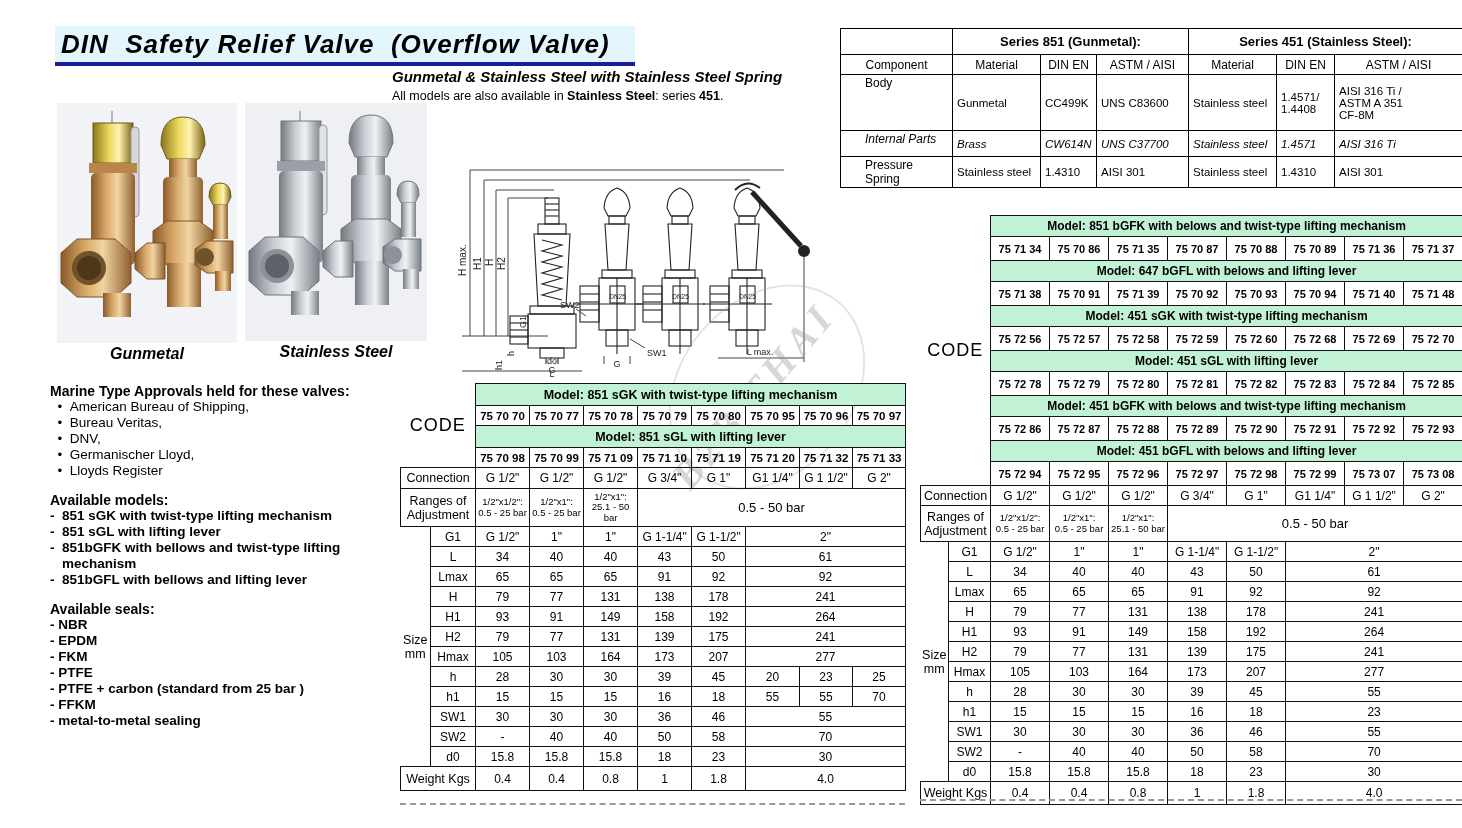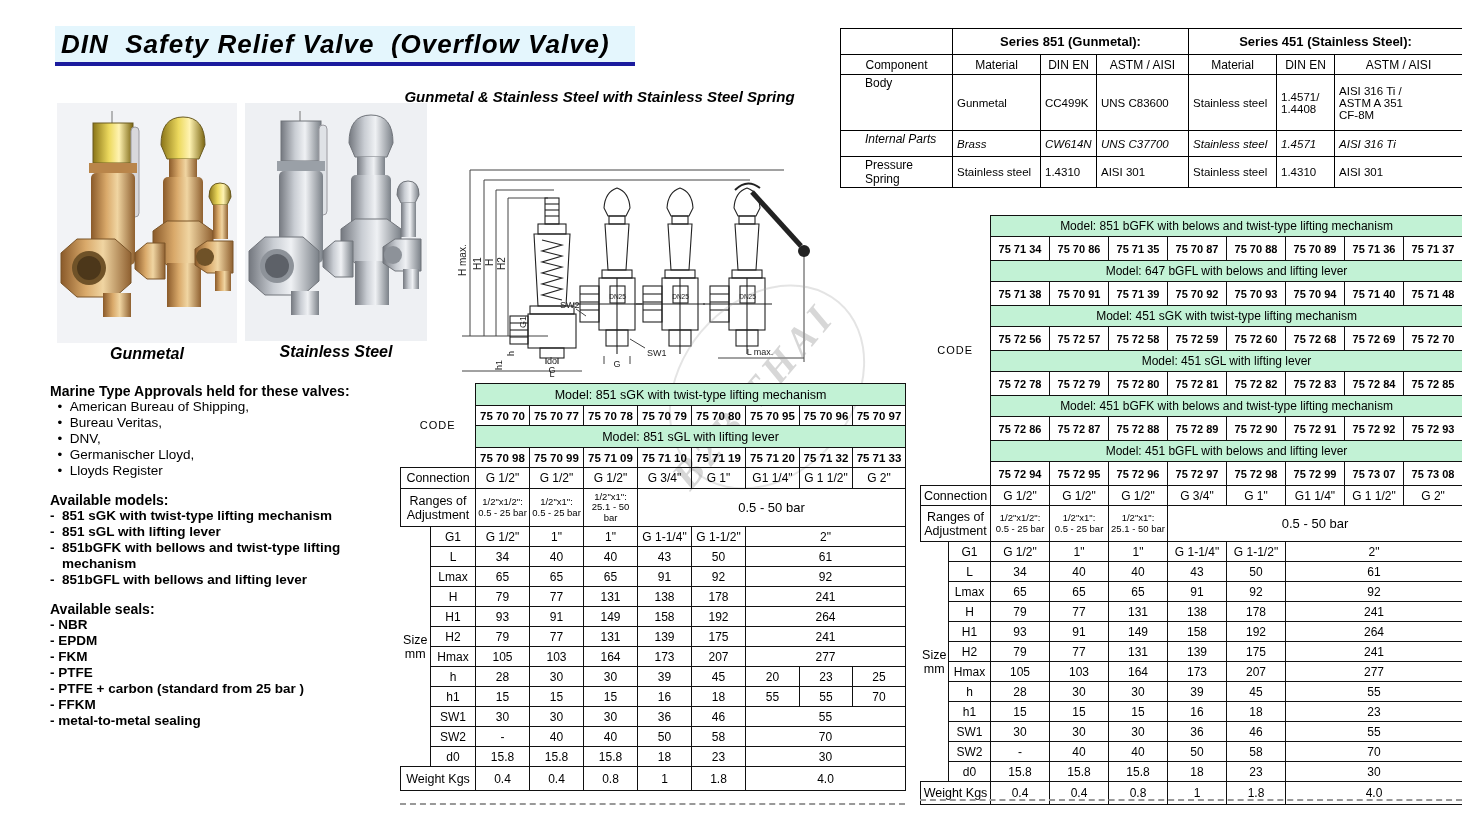--- a/index.html
+++ b/index.html
@@ -14,21 +14,21 @@
   #title-band{
     left:55px;top:26px;width:580px;height:36px;background:#e4f6fd;
     border-bottom:4px solid #1b1b9e;display:flex;align-items:center;
   }
   #title-band h1{
     margin:0;padding-left:6px;font-size:26px;font-style:italic;font-weight:bold;
     letter-spacing:1px;white-space:pre;
   }
 
   
-  #subtitle{left:392px;top:88px;width:415px;text-align:center;}
+  #subtitle{left:392px;top:68px;width:415px;}
   #subtitle .s1{font-weight:bold;font-style:italic;font-size:15px;}
   #subtitle .s2{font-size:12.5px;margin-top:4px;}
   #subtitle .s2 b{font-weight:bold;}
 
   
   #materials{left:840px;top:28px;border-collapse:collapse;table-layout:fixed;width:622px;}
   #materials td{border:1px solid #000;font-size:11.5px;padding:1px 4px;overflow:hidden;}
   #materials td.mt-corner{border:1px solid #000;}
   #materials td.mt-series{font-weight:bold;font-size:13px;text-align:center;}
   #materials td.mt-head{text-align:center;font-size:12px;}
@@ -62,29 +62,29 @@
     color:rgba(150,150,150,0.38);letter-spacing:6px;white-space:nowrap;pointer-events:none;
   }
   #watermark-stamp{
     left:655px;top:300px;width:220px;height:170px;border:2px solid rgba(165,165,165,0.30);
     border-radius:50%;transform:rotate(-50deg);pointer-events:none;
   }
 
   
   table.spec{position:absolute;border-collapse:collapse;table-layout:fixed;background:transparent;}
   .spec td{border:1px solid var(--ink);text-align:center;vertical-align:middle;padding:0;overflow:hidden;}
-  .spec td.model{background:var(--green);font-weight:normal;font-size:12.5px;}
+  .spec td.model{background:var(--green);font-weight:bold;font-size:12.5px;}
   .spec td.code{font-weight:bold;font-size:11.5px;}
   .spec td.conn{font-size:12px;}
   .spec td.rowlbl{font-size:12.5px;}
   .spec td.range{font-size:9.5px;line-height:10.5px;}
   .spec td.rangespan{font-size:13px;}
   .spec td.val{font-size:12px;}
   .spec td.size-lbl{font-size:12px;}
-  .spec td.code-label{border:none;border-right:1px solid var(--ink);font-size:11px;letter-spacing:1px;}
+  .spec td.code-label{border:none;border-right:1px solid var(--ink);font-size:18px;letter-spacing:1px;}
   .spec td.size-outer{border:none;border-right:1px solid var(--ink);font-size:12.5px;line-height:14px;}
   #spec851{left:400px;top:383px;width:505px;}
   #spec851 tr.model-row{height:22px;}
   #spec851 tr.codes-row{height:20px;}
   #spec851 tr.conn-row{height:21px;}
   #spec851 tr.range-row{height:38px;}
   #spec851 tr.size-row{height:20px;}
   #spec851 tr.weight-row{height:24px;}
   #spec451{left:920px;top:215px;width:542px;}
   #spec451 tr.model-row{height:21px;}
@@ -104,20 +104,21 @@
 </style>
 </head>
 <body>
 
 <div class="abs" id="title-band">
   <h1>DIN  Safety Relief Valve  (Overflow Valve)</h1>
 </div>
 
 <div class="abs" id="subtitle">
   <div class="s1">Gunmetal &amp; Stainless Steel with Stainless Steel Spring</div>
+  <div class="s2"><span>All models are also available in </span><b>Stainless Steel</b><span>: series </span><b>451</b><span>.</span></div>
 </div>
 
 <table class="abs" id="materials">
   <colgroup>
       <col style="width:112px">
       <col style="width:88px">
       <col style="width:56px">
       <col style="width:92px">
       <col style="width:88px">
       <col style="width:58px">

